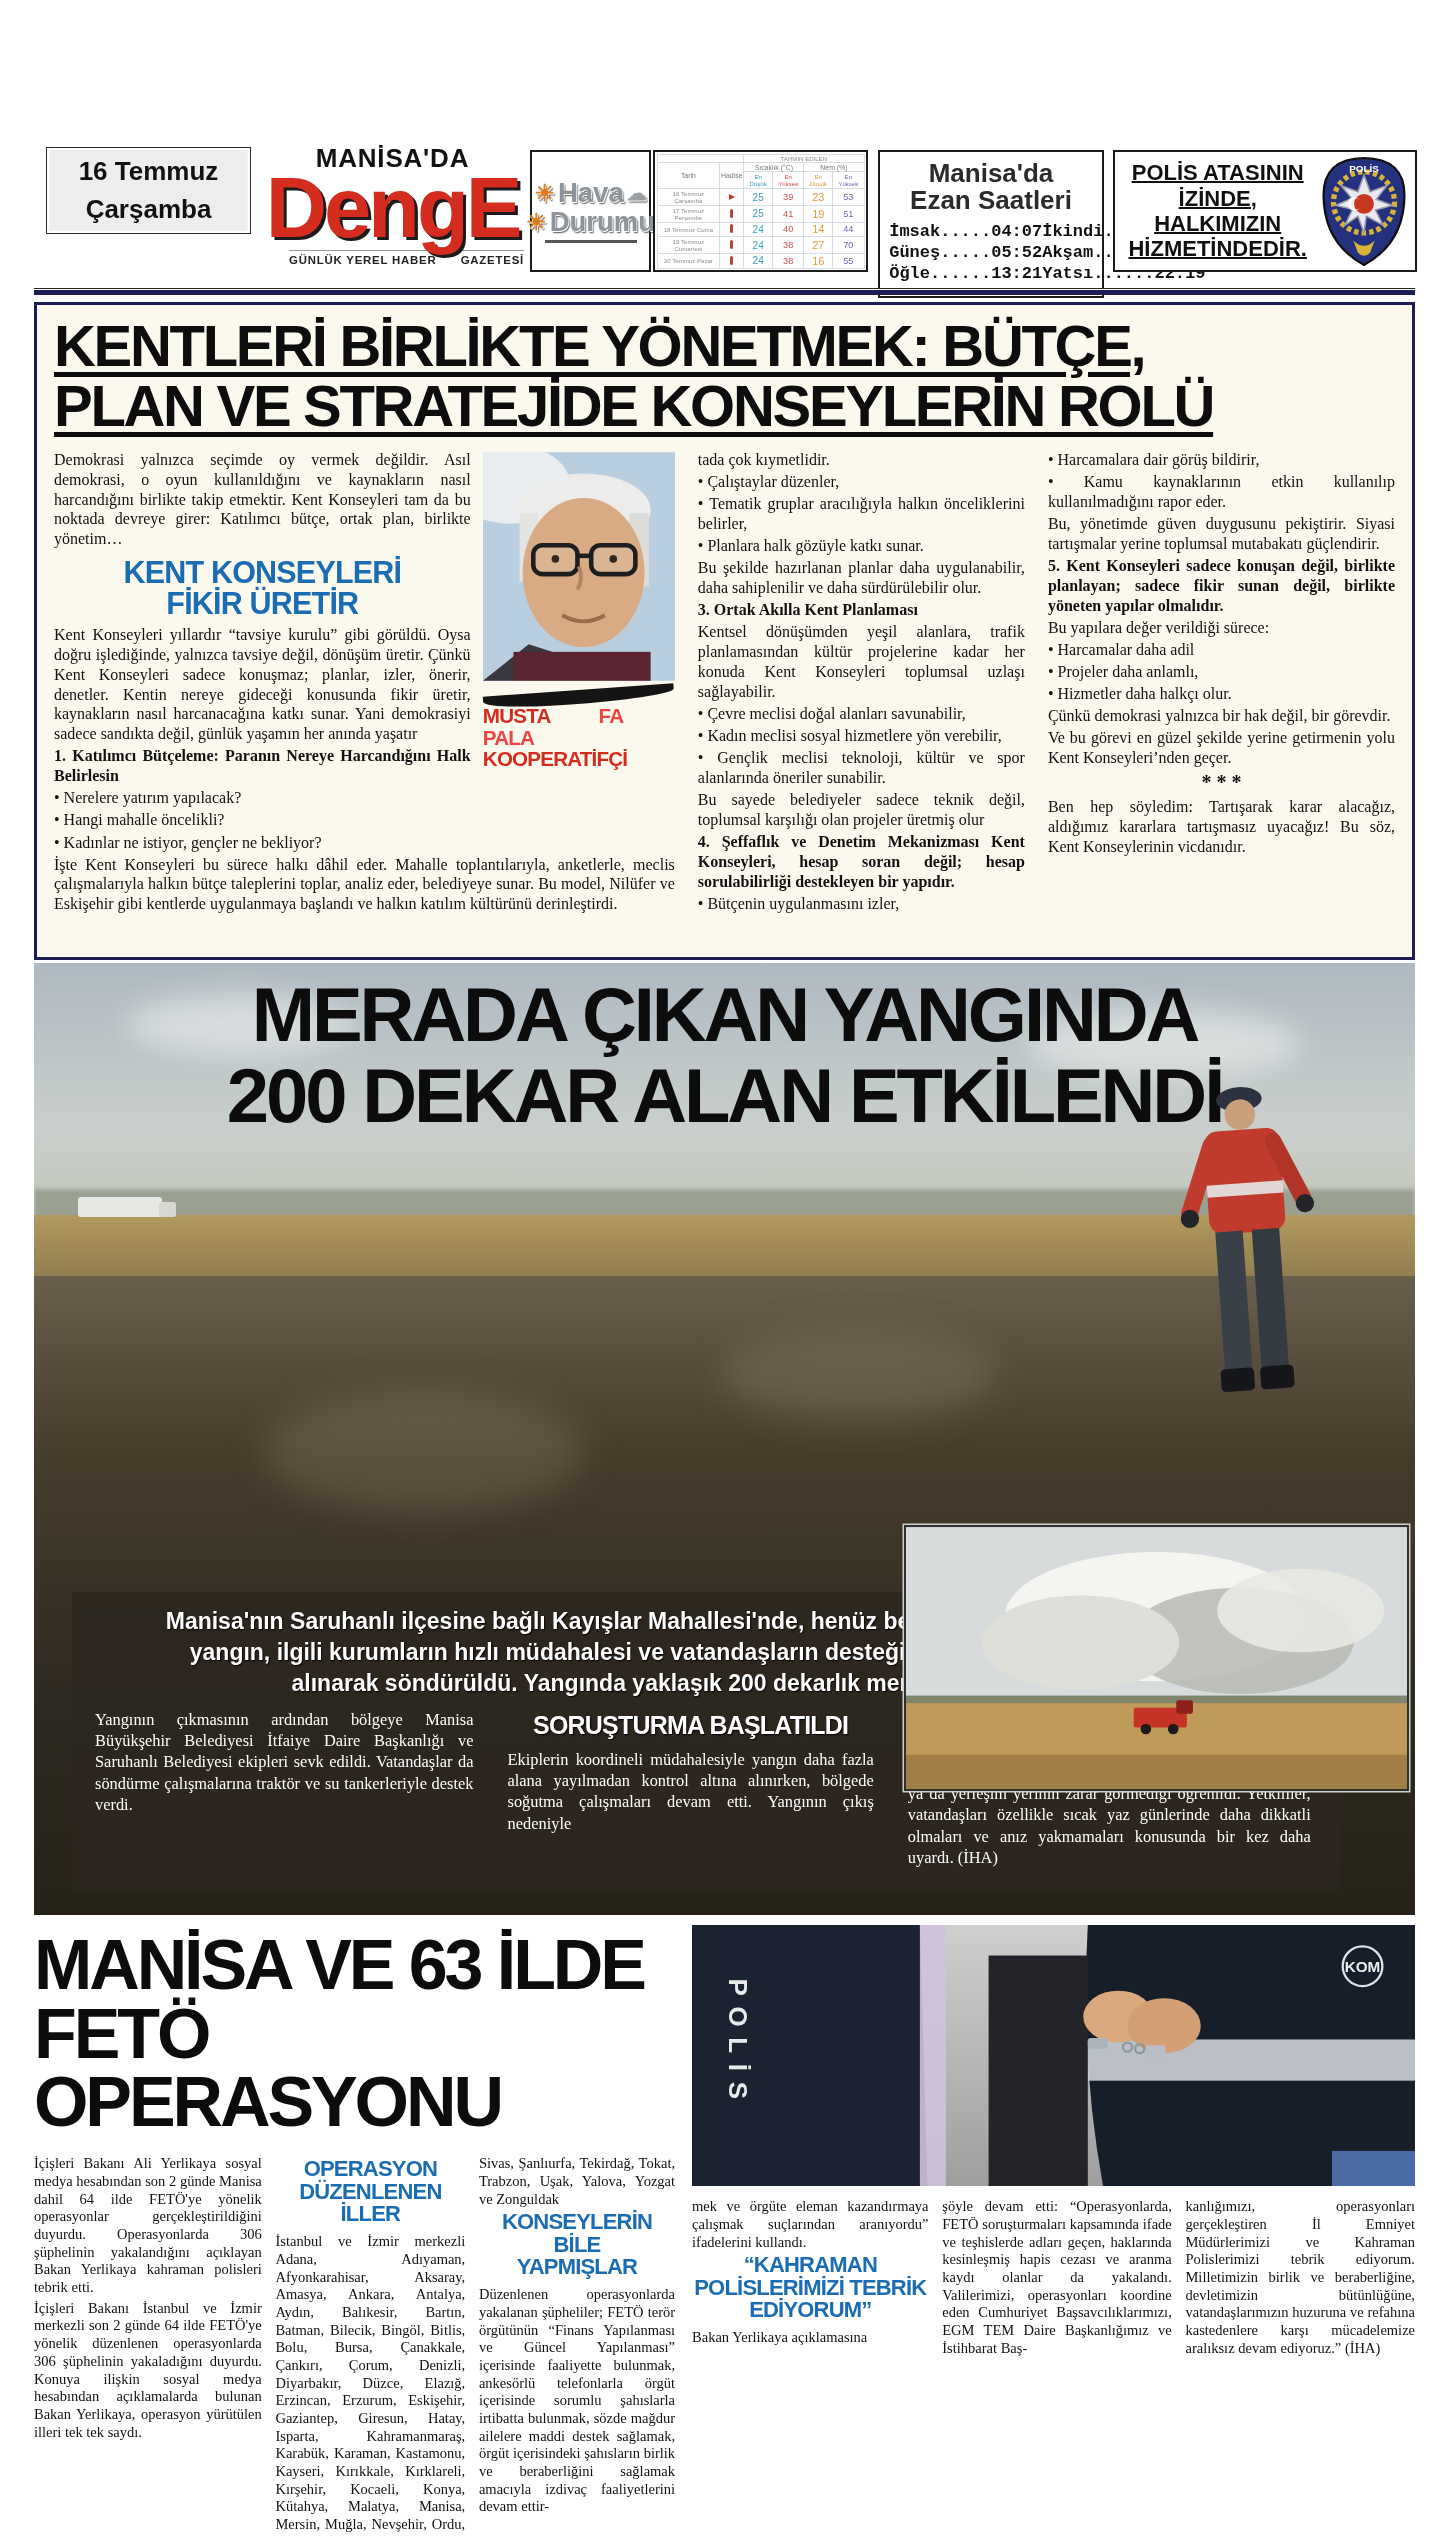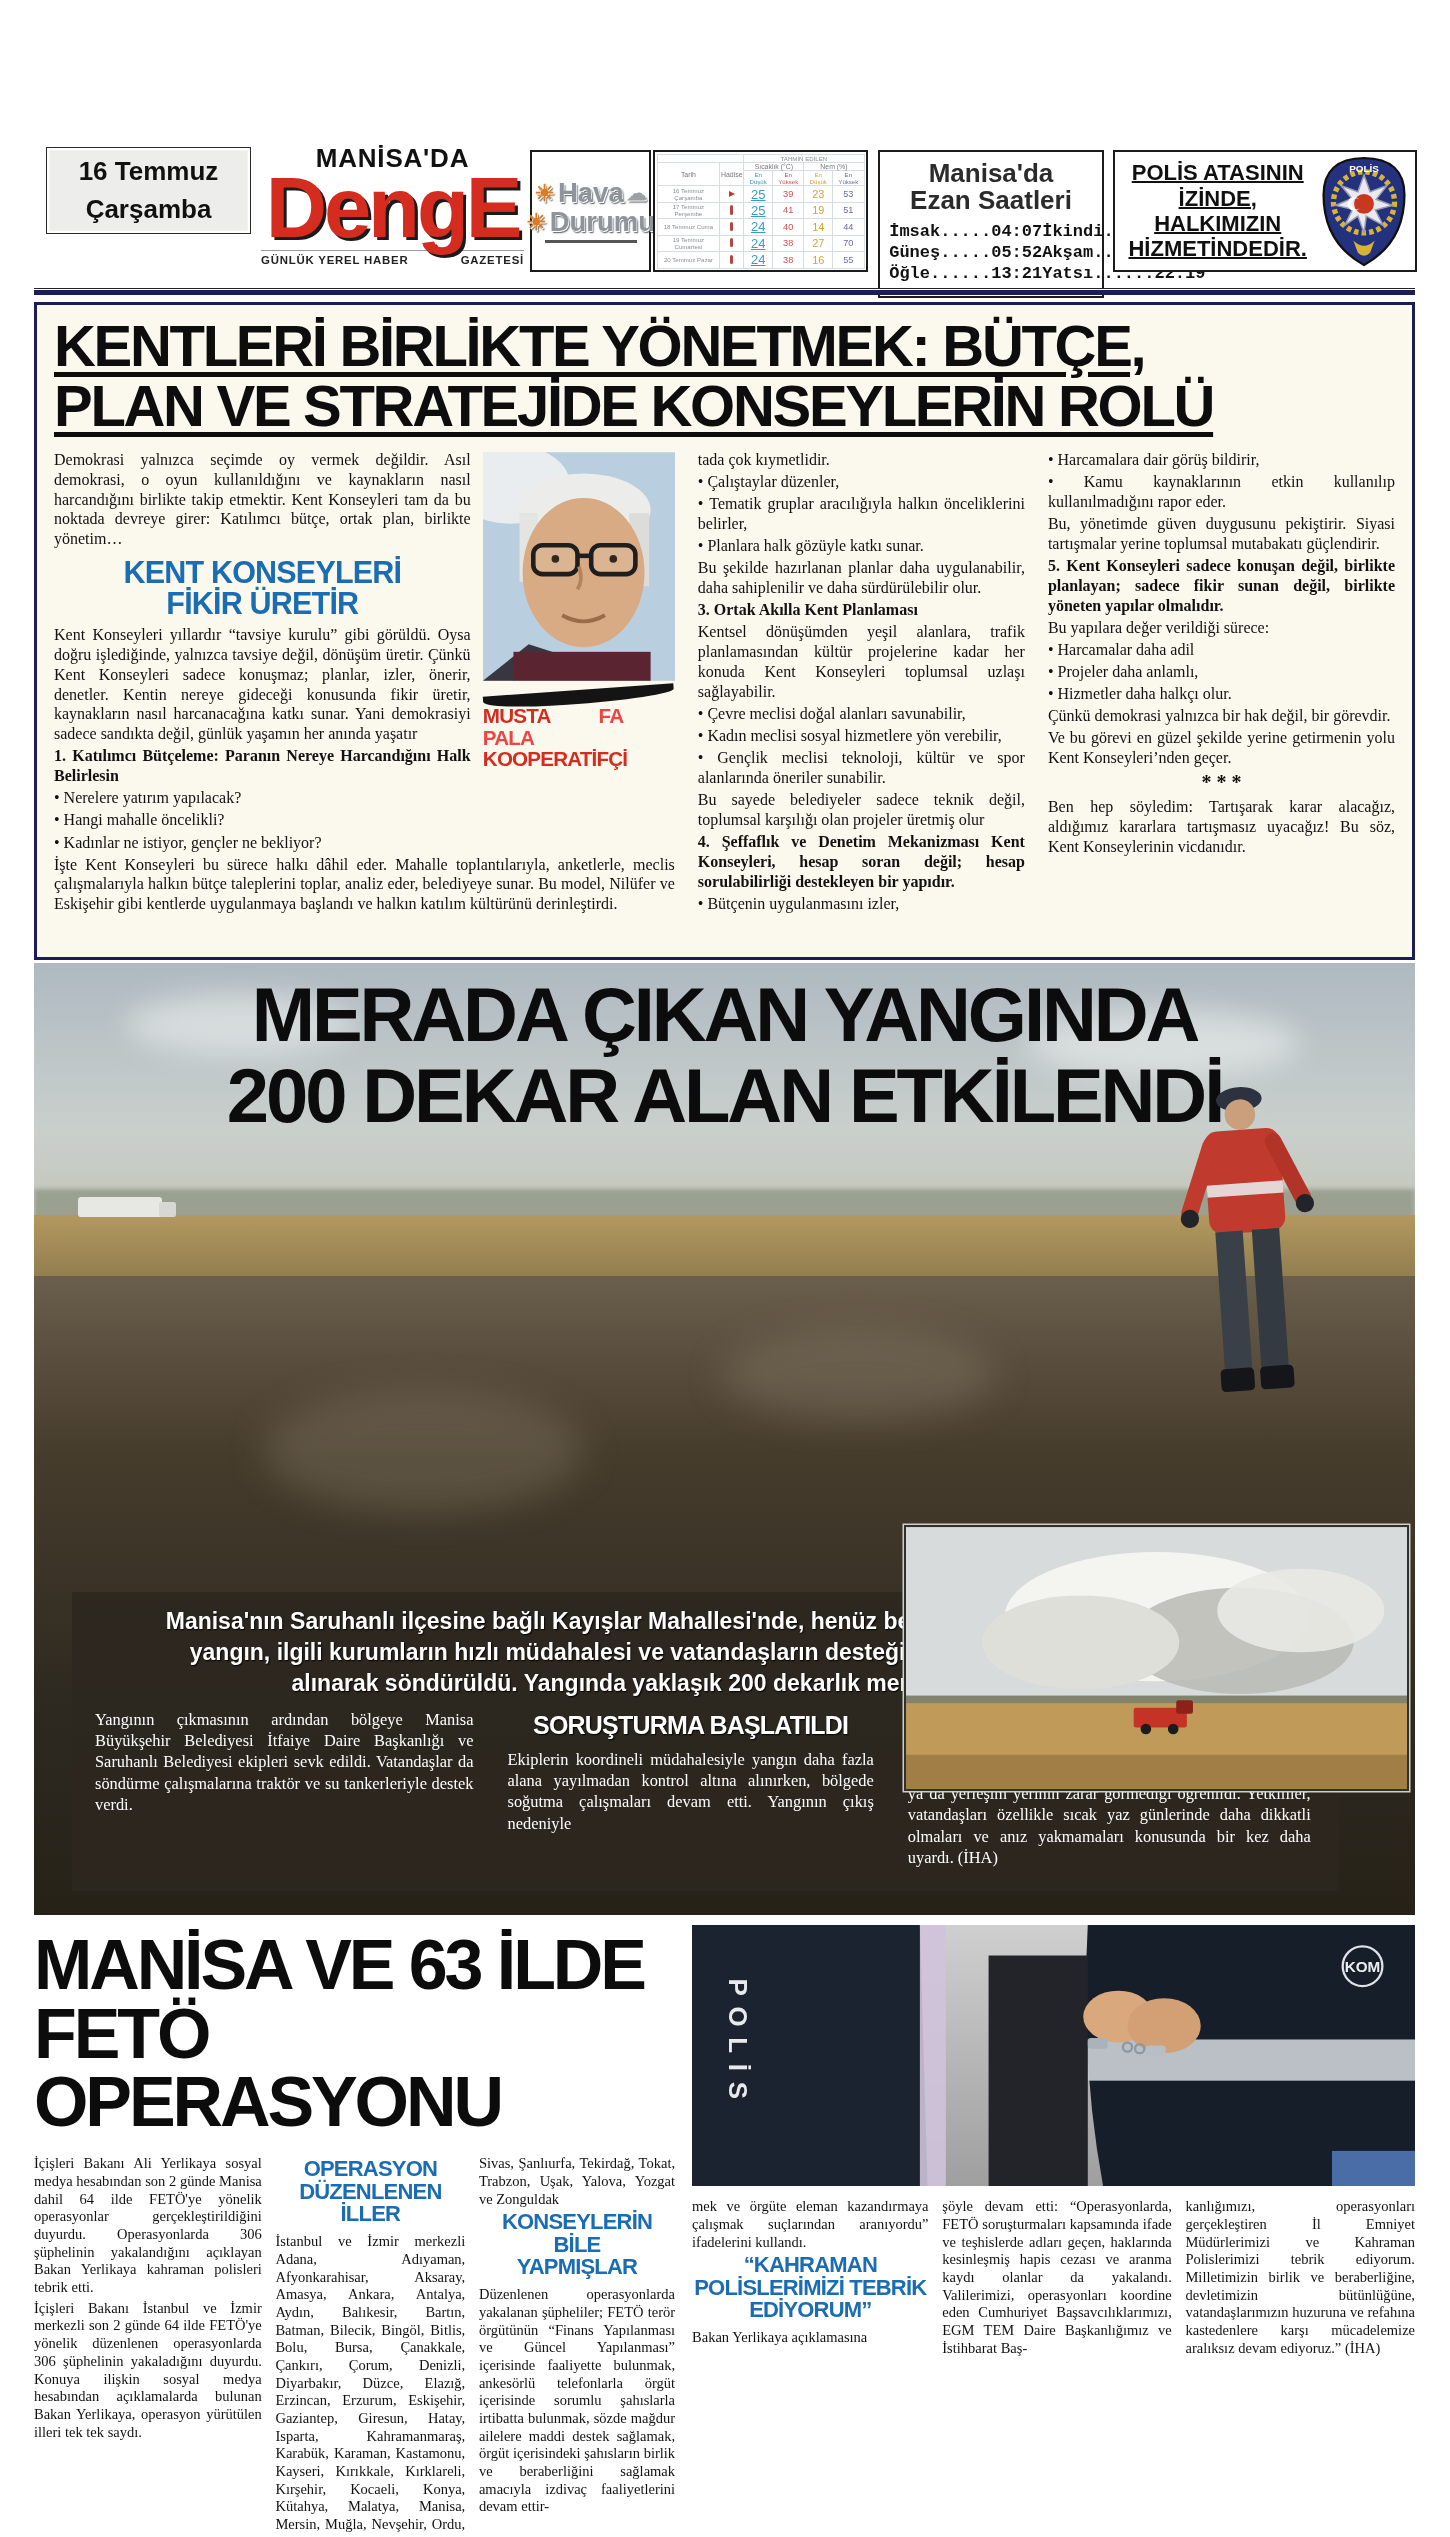--- a/index.html
+++ b/index.html
@@ -12,34 +12,34 @@
            border:1.5px solid #2a2a2a;box-shadow:0 0 0 2.3px #fff inset;display:flex;flex-direction:column;
            align-items:center;justify-content:center;gap:6.1px;
            font-family:"Liberation Sans",sans-serif;font-weight:bold;font-size:26px;color:#111;}
   .masthead{position:absolute;left:261px;top:145px;width:263px;height:131px;text-align:center;}
   .mast-kicker{font-family:"Liberation Sans",sans-serif;font-weight:bold;font-size:26px;
                letter-spacing:0.8px;color:#111;line-height:1;}
   .mast-logo{font-family:"Liberation Sans",sans-serif;font-weight:900;font-size:85px;line-height:.88;
              color:#d42d20;letter-spacing:-3.1px;text-shadow:3.1px 3.1px 0 #1b1b1b;}
   .mast-tag{display:flex;justify-content:space-between;margin-top:4.6px;border-top:1.5px solid #9a9a9a;
             padding-top:2.3px;font-family:"Liberation Sans",sans-serif;font-weight:bold;font-size:11.4px;
-            letter-spacing:0.8px;color:#222;}
+            letter-spacing:0.8px;color:#222;margin-left:28px;}
   .havabox{position:absolute;left:530px;top:150px;width:121px;height:122px;border:2.3px solid #1b1b1b;
            background:#fff;display:flex;flex-direction:column;align-items:center;justify-content:center;
            font-family:"Liberation Sans",sans-serif;font-weight:900;color:#8d949b;line-height:1.05;}
   .hava-line{display:flex;align-items:center;gap:3.1px;font-size:27.5px;text-shadow:0.8px 0.8px 0 #fff,1.5px 1.5px 1.5px #555;}
   .sun{color:#e07a1e;font-size:23px;} .cloud{color:#9aa0a4;font-size:20px;}
   .hava-underline{width:92px;border-bottom:3.1px solid #555;margin-top:3.1px;}
 
   .wbox{position:absolute;left:653px;top:150px;width:215px;height:122px;border:2.3px solid #1b1b1b;background:#fff;padding:1.5px;}
   table.wt{width:100%;height:100%;border-collapse:collapse;font-family:"Liberation Sans",sans-serif;
            font-size:6.9px;color:#777;text-align:center;}
   table.wt th,table.wt td{border:0.8px solid #d8dde2;padding:0 0.8px;font-weight:normal;}
   table.wt .grp{color:#8a8f94;font-size:6.1px;}
-  .tlow{color:#3a9bc0;font-weight:bold;font-size:13px;text-decoration:underline;} .thigh{color:#d05050;font-weight:bold;font-size:9.2px;}
+  .tlow{color:#3a9bc0;font-weight:bold;font-size:10px;} .thigh{color:#d05050;font-weight:bold;font-size:9.2px;}
   .hlow{color:#dd9f3d;font-weight:bold;font-size:11px;} .hhigh{color:#6b6bb5;font-weight:bold;font-size:9.2px;}
   .sublow{color:#3a9bc0;font-size:6.1px;} .subhigh{color:#d05050;font-size:6.1px;}
   .sublow2{color:#dd9f3d;font-size:6.1px;} .subhigh2{color:#6b6bb5;font-size:6.1px;}
   .wdate{color:#8a8f94;font-size:6.1px;}
   .flagicon{display:inline-block;width:0;height:0;border-left:6.1px solid #c0392b;border-top:3.8px solid transparent;
             border-bottom:3.8px solid transparent;position:relative;}
   .thermo{display:inline-block;width:3.1px;height:9.2px;background:#b0483f;border-radius:1.5px;}
 
   .ezanbox{position:absolute;left:878px;top:150px;width:226px;height:148px;border:2.3px solid #1b1b1b;
            background:#fff;text-align:center;padding-top:7.6px;}

